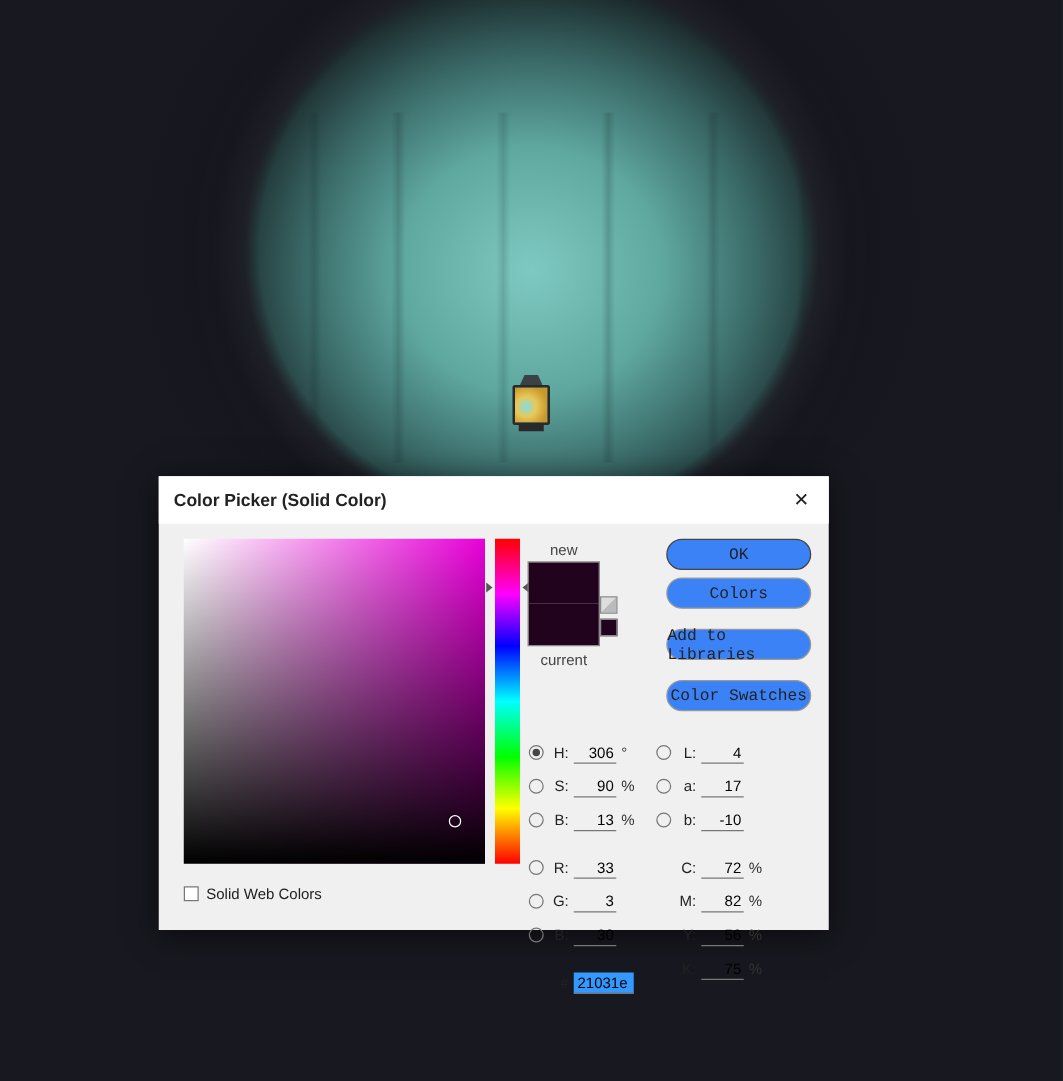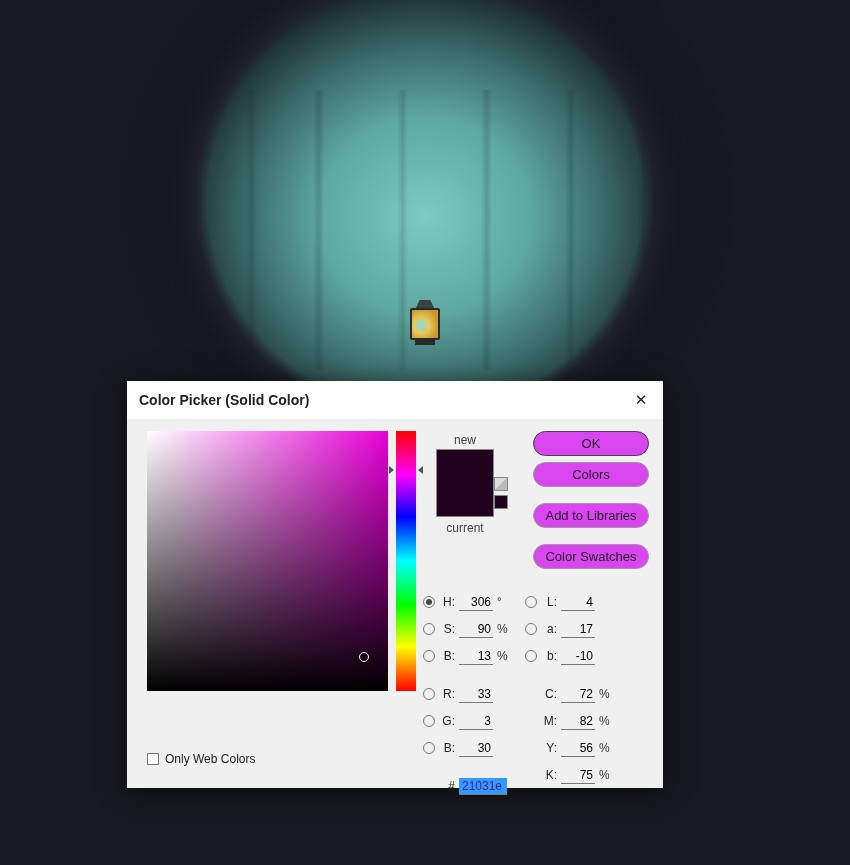--- a/index.html
+++ b/index.html
@@ -74,38 +74,37 @@
       transform: perspective(400px) rotateY(-10deg);
       opacity: 0.5;
     }
 
     
     .dialog {
       position: absolute;
       left: 127px;
       top: 381px;
       width: 536px;
-      height: 407px;
+      height: 363px;
       background: #f0f0f0;
       box-shadow: 0 4px 24px rgba(0,0,0,0.6);
       color: #222;
     }
     .titlebar {
       height: 38px;
       display: flex;
       align-items: center;
       padding: 0 12px;
       background: #fff;
     }
     .titlebar .title { font-weight: 600; font-size: 14px; flex: 1; }
     .close-x { font-size: 15px; cursor: pointer; width: 20px; text-align: center; }
     .body-area {
       display: flex;
       padding: 12px 14px 10px 20px;
-      gap: 14px;
     }
     .col-left { display: flex; gap: 8px; }
     .sv-field {
       position: relative;
       width: 241px;
       height: 260px;
       background:
         linear-gradient(to top, #000, rgba(0,0,0,0)),
         linear-gradient(to right, #fff, #e800d8);
       cursor: crosshair;
@@ -163,26 +162,27 @@
     .mini-sw {
       width: 14px; height: 14px;
       border: 1px solid #888;
     }
 
     .col-right { flex: 1; display: flex; flex-direction: column; gap: 6px; padding-top: 0; }
     .btn {
       height: 25px;
       border: 1px solid #999;
       border-radius: 14px;
-      background: #d946ef;
+      background: #3b82f6;
       font-size: 13px;
       cursor: pointer;
       display: flex; align-items: center; justify-content: center;
       width: 116px;
       margin-left: auto;
+      font-family: Liberation Mono, monospace;
     }
     .btn.primary { border: 1.5px solid #444; font-weight: 400; }
 
     .values {
       display: flex;
       gap: 16px;
       padding: 12px 6px 0 0;
     }
     .val-col { display: flex; flex-direction: column; gap: 5px; }
     .val-row {
@@ -208,21 +208,21 @@
       text-align: right;
       padding: 1px 2px;
       font-size: 12px;
       font-family: inherit;
     }
     .hex-input {
       width: 48px;
       border: none;
       border-bottom: 1px solid #777;
       background: #3399ff;
-      color: #4c1d95;
+      color: #000000;
       padding: 1px 3px;
       font-size: 12px;
       font-family: inherit;
     }
     .unit { margin-left: 4px; color: #333; width: 12px; }
     .gap-row { height: 6px; }
 
     .webcolors {
       position: absolute;
       left: 20px;
@@ -382,15 +382,15 @@
         <span class="radio-spacer"></span>
         <span class="val-label">K:</span>
         <input class="val-input" value="75" style="">
         <span class="unit">%</span>
       </div>
     </div>
   </div>
 
   <div class="webcolors">
     <span class="checkbox"></span>
-    <span>Only Web Colors</span>
+    <span>Solid Web Colors</span>
   </div>
 </div>
 
 </body></html>

